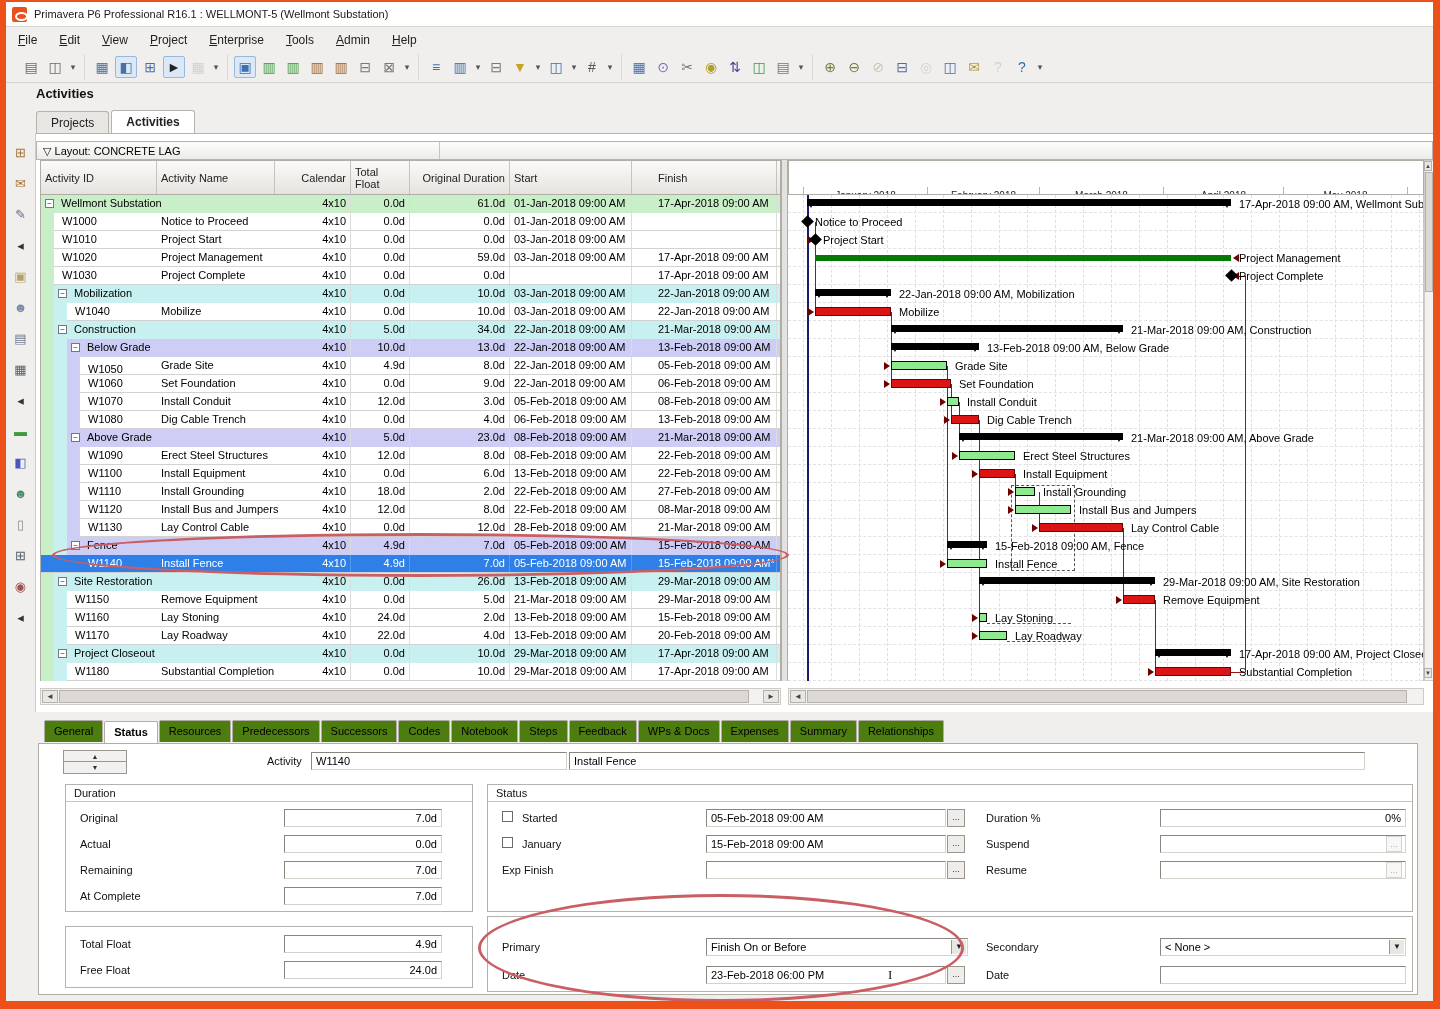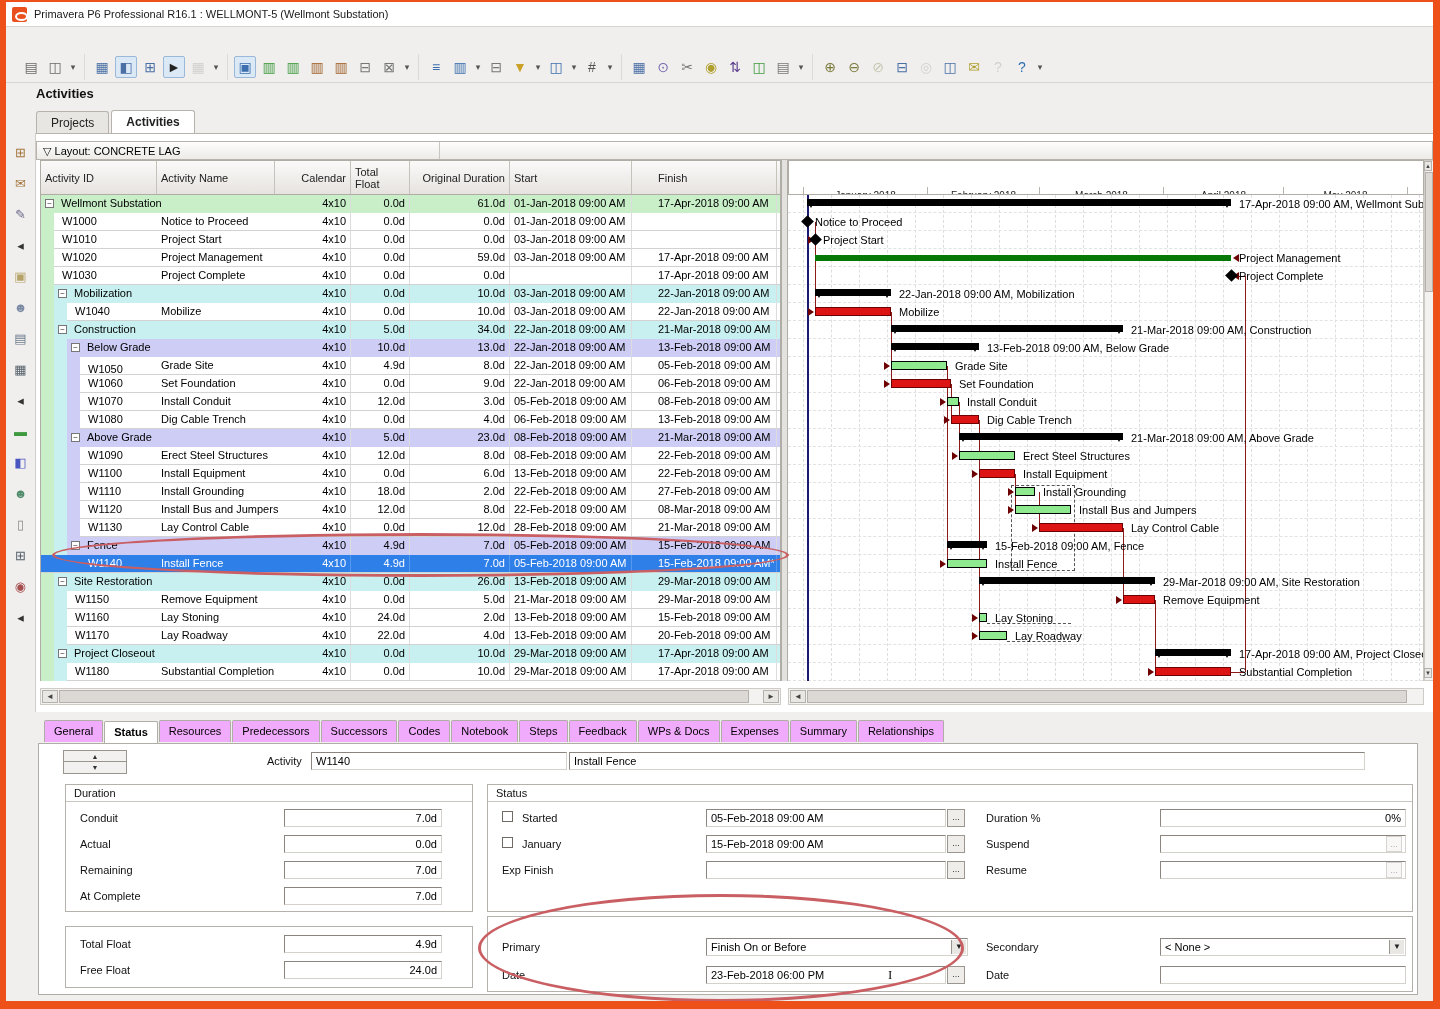--- a/index.html
+++ b/index.html
@@ -67,21 +67,21 @@
   .floatline{position:absolute;border-top:1px dashed #555;height:0;}
   .floatrect{position:absolute;border:1px dashed #555;background:transparent;}
   
   .hscroll{position:absolute;height:17px;background:#f3f2f1;border:1px solid #cfccc7;}
   .sbtn{position:absolute;top:1px;width:16px;height:13px;background:#e9e7e4;border:1px solid #b5b2ad;font-size:8px;text-align:center;line-height:12px;color:#444;}
   .sthumb{position:absolute;top:1px;height:13px;background:#dcd9d5;border:1px solid #b5b2ad;}
   .vscroll{position:absolute;left:1418px;top:158px;width:10px;height:521px;background:#f3f2f1;border:1px solid #cfccc7;}
   
   #details{position:absolute;left:0;top:710px;width:1427px;height:291px;background:#f0efee;}
   .dtabs{position:absolute;left:38px;top:8px;display:flex;}
-  .dtab{font-size:11px;padding:4px 9px;border:1px solid #b0aca6;border-bottom:none;background:#f0abfc;margin-right:1px;border-radius:2px 2px 0 0;}
+  .dtab{font-size:11px;padding:4px 9px;border:1px solid #b0aca6;border-bottom:none;background:#4d7c0f;margin-right:1px;border-radius:2px 2px 0 0;}
   .dtab.active{background:#fff;font-weight:bold;position:relative;top:1px;padding-bottom:5px;}
   .dpanel{position:absolute;left:32px;top:31px;width:1380px;height:252px;background:#fff;border:1px solid #b0aca6;}
   .spinner{position:absolute;left:24px;top:6px;width:64px;height:24px;border:1px solid #9a968f;background:#f2f1ef;}
   .spinner div{height:11px;text-align:center;font-size:7px;color:#333;line-height:11px;}
   .spinner div:first-child{border-bottom:1px solid #9a968f;}
   .flabel{position:absolute;font-size:11px;color:#111;}
   .fbox{position:absolute;height:18px;background:#fff;border:1px solid #8a867f;border-bottom-color:#d5d2cc;border-right-color:#d5d2cc;font-size:11px;padding:2px 4px;overflow:hidden;white-space:nowrap;}
   .fbox.r{text-align:right;}
   .dots{position:absolute;width:18px;height:18px;border:1px solid #9a968f;background:#efedea;font-size:9px;text-align:center;line-height:14px;color:#333;}
   .dots.dim{opacity:.4;}
@@ -97,20 +97,30 @@
 <body>
 
 <div id="app">
   <div id="win">
 
     <div class="titlebar">
       <div class="appicon"></div>
       <span class="titletext">Primavera P6 Professional R16.1 : WELLMONT-5 (Wellmont Substation)</span>
     </div>
 
+    <div class="menubar" id="menubar">
+        <div class="menuitem"><u>F</u>ile</div>
+        <div class="menuitem"><u>E</u>dit</div>
+        <div class="menuitem"><u>V</u>iew</div>
+        <div class="menuitem"><u>P</u>roject</div>
+        <div class="menuitem"><u>E</u>nterprise</div>
+        <div class="menuitem"><u>T</u>ools</div>
+        <div class="menuitem"><u>A</u>dmin</div>
+        <div class="menuitem"><u>H</u>elp</div>
+      </div>
     <div class="toolbar" id="toolbar">
         <div class="tgroup">
           <div class="tbtn" style="color: rgb(106, 106, 106);">▤</div>
           <div class="tbtn" style="color: rgb(106, 106, 106);">◫</div>
           <div class="tbtn caret" style="color: rgb(85, 85, 85);">▾</div>
         </div>
         <div class="tgroup">
           <div class="tbtn" style="color: rgb(74, 111, 165);">▦</div>
           <div class="tbtn active" style="color: rgb(74, 111, 165);">◧</div>
           <div class="tbtn" style="color: rgb(74, 111, 165);">⊞</div>
@@ -709,21 +719,21 @@
             <div>▲</div>
             <div>▼</div>
           </div>
         <div class="flabel" style="left:228px;top:11px;">Activity</div>
         <div class="fbox" style="left:272px;top:8px;width:256px;">W1140</div>
         <div class="fbox" style="left:530px;top:8px;width:796px;">Install Fence</div>
 
         <div class="gbox" style="left:26px;top:40px;width:408px;height:128px;">
           <div class="gtitle">Duration</div>
           <div id="durfields">
-              <div class="flabel" style="left: 14px; top: 27px;">Conduit</div>
+              <div class="flabel" style="left: 14px; top: 27px;">Original</div>
               <div class="fbox r" style="left: 218px; top: 24px; width: 158px;">7.0d</div>
               <div class="flabel" style="left: 14px; top: 53px;">Actual</div>
               <div class="fbox r" style="left: 218px; top: 50px; width: 158px;">0.0d</div>
               <div class="flabel" style="left: 14px; top: 79px;">Remaining</div>
               <div class="fbox r" style="left: 218px; top: 76px; width: 158px;">7.0d</div>
               <div class="flabel" style="left: 14px; top: 105px;">At Complete</div>
               <div class="fbox r" style="left: 218px; top: 102px; width: 158px;">7.0d</div>
             </div>
         </div>
         <div class="gbox" style="left:26px;top:182px;width:408px;height:62px;">

